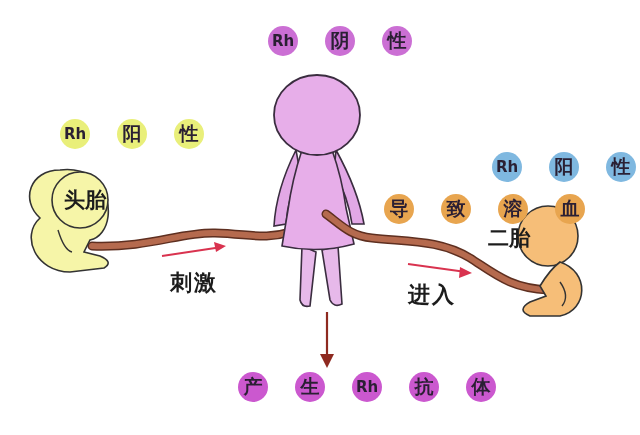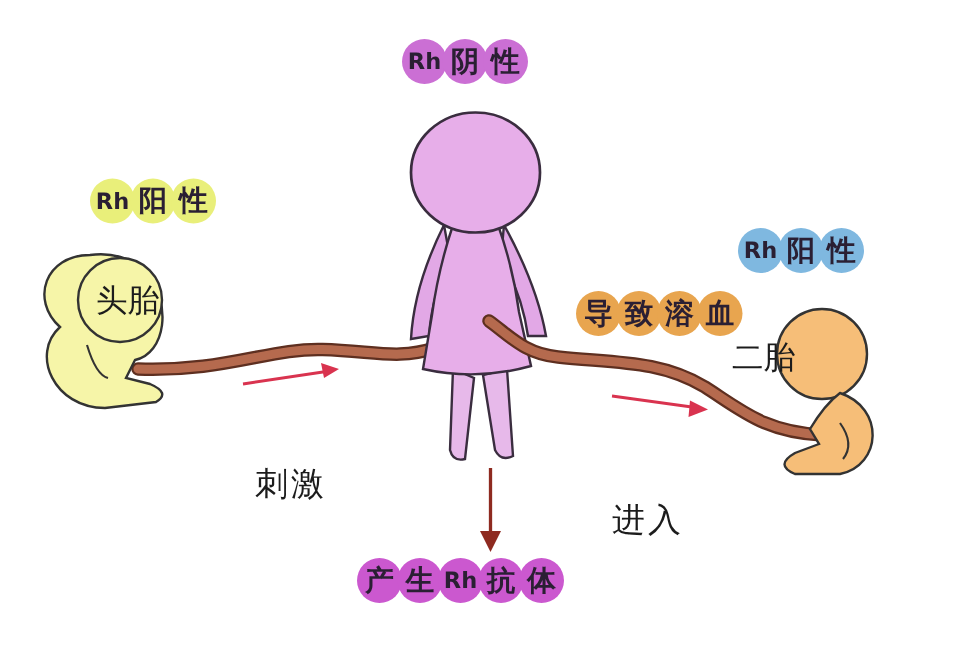--- a/index.html
+++ b/index.html
@@ -1,25 +1,25 @@
 <!DOCTYPE html>
 <html><head>
 <meta charset="utf-8">
 <style>
   html, body { margin: 0; padding: 0; background: #ffffff; }
   body { width: 640px; height: 435px; position: relative; overflow: hidden;
          font-family: "DejaVu Sans", sans-serif; }
   #canvas { position: absolute; left: 0; top: 0; width: 640px; height: 435px; }
-  .bubble-label { position: absolute; display: flex; align-items: flex-start; }
+  .bubble-label { position: absolute; display: flex; align-items: flex-start; gap: 30px; }
   .bubble { width: 30px; height: 30px; border-radius: 50%; display: flex;
             align-items: center; justify-content: center; margin-right: -3px;
             font-size: 19px; font-weight: bold; color: #2a1f33;
             filter: blur(0px); }
-  .plain-label { position: absolute; font-size: 22px; font-weight: normal; color: #1c1c1c; letter-spacing: 2px; margin-top: 40px; }
-  .body-label { position: absolute; font-size: 21px; font-weight: normal; color: #1c1c1c; text-align: center; }
+  .plain-label { position: absolute; font-size: 22px; font-weight: bold; color: #1c1c1c; letter-spacing: 2px; }
+  .body-label { position: absolute; font-size: 21px; font-weight: bold; color: #1c1c1c; text-align: center; }
 </style>
 </head>
 <body>
 
 <svg id="canvas" viewBox="0 0 640 435" xmlns="http://www.w3.org/2000/svg">
 
   <g>
     <path d="M92 246 C 150 248, 180 232, 215 233 C 250 234, 265 240, 290 232 C 305 226, 312 218, 318 214" fill="none" stroke="#5e2f20" stroke-width="9" stroke-linecap="round"></path>
     <path d="M92 246 C 150 248, 180 232, 215 233 C 250 234, 265 240, 290 232 C 305 226, 312 218, 318 214" fill="none" stroke="#b56a4e" stroke-width="6" stroke-linecap="round"></path>
   </g>
@@ -100,13 +100,13 @@
   <span class="bubble" style="background:#cb58cf;">生</span>
   <span class="bubble" style="background:#cb58cf;font-size:15px;">Rh</span>
   <span class="bubble" style="background:#cb58cf;">抗</span>
   <span class="bubble" style="background:#cb58cf;">体</span>
 </div>
 
 <div class="body-label" style="left:64px; top:186px;">头胎</div>
 <div class="body-label" style="left:488px; top:224px;">二胎</div>
 
 <div class="plain-label" style="left:170px; top:268px;">刺激</div>
-<div class="plain-label" style="left:408px; top:292px;">进入</div>
+<div class="plain-label" style="left:408px; top:280px;">进入</div>
 
 </body></html>

